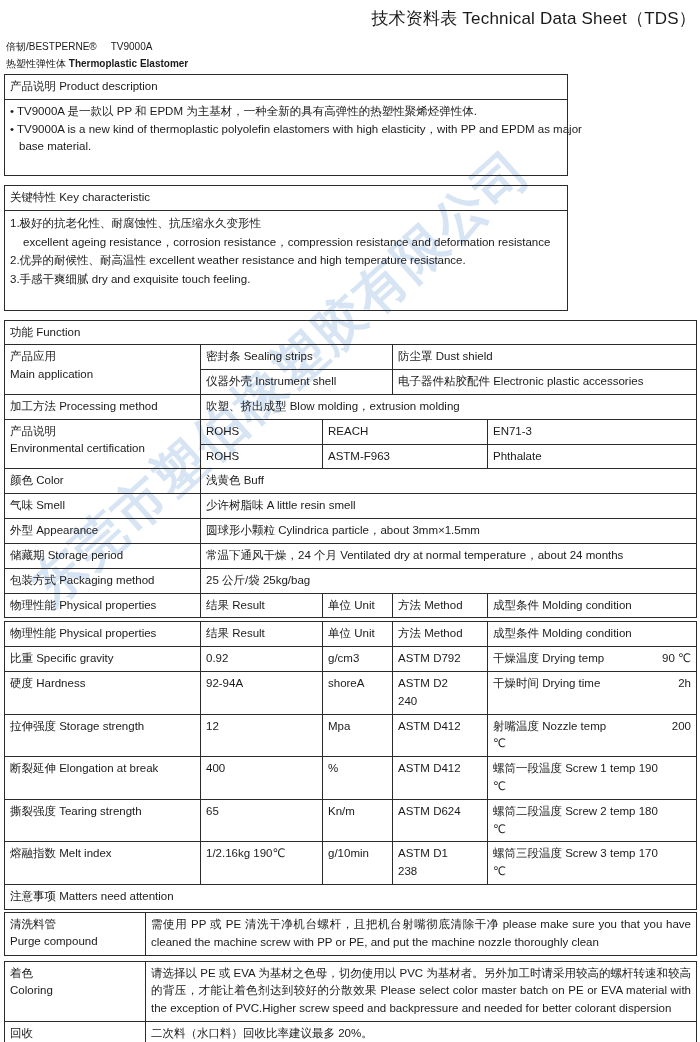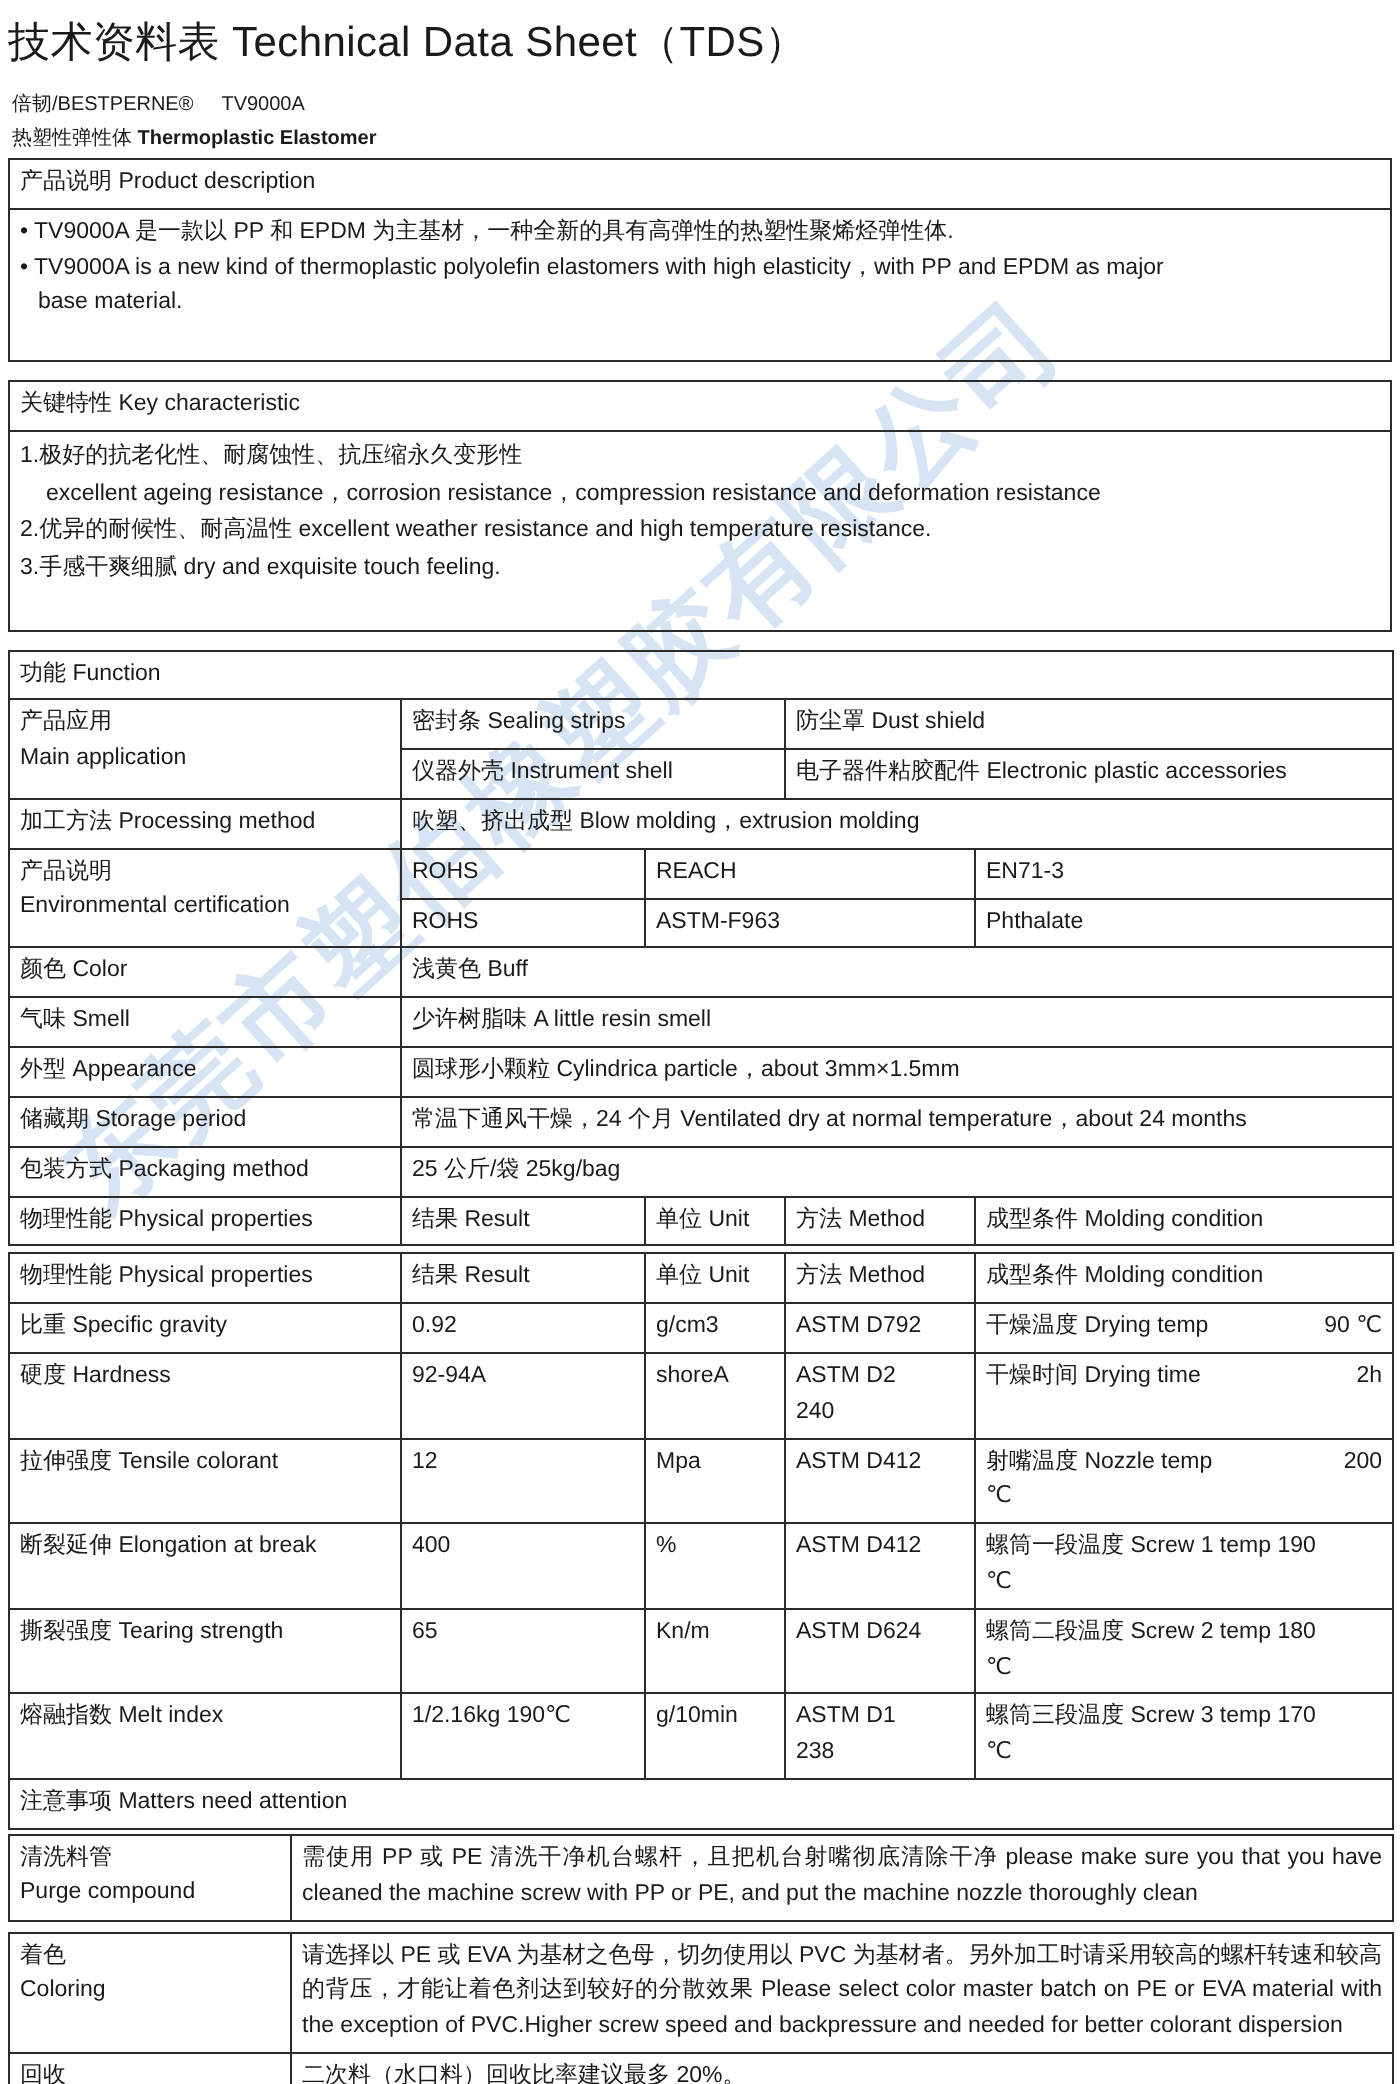--- a/index.html
+++ b/index.html
@@ -44,40 +44,40 @@
     color: #cfe0f2;
     white-space: nowrap;
     letter-spacing: 2px;
     opacity: .85;
   }
 
   .content { position: relative; z-index: 2; }
 
   
   .doc-title {
-    text-align: left;
-    font-size: 21px;
+    text-align: right;
+    font-size: 17px;
     letter-spacing: .2px;
     padding: 7px 0 9px 0;
   }
   .brand-line {
     font-size: 10px;
     padding: 1px 0 2px 2px;
   }
   .brand-line .code { margin-left: 14px; }
   .subtitle-line {
     font-size: 10px;
     padding: 1px 0 3px 2px;
   }
   .subtitle-line .en { font-weight: bold; }
 
   
   table.tbl {
     border-collapse: collapse;
-    width: 692px;
+    width: 564px;
     table-layout: fixed;
     background: transparent;
   }
   table.tbl td {
     border: 1px solid #2b2b2b;
     padding: 3px 5px;
     vertical-align: top;
     font-size: 11.5px;
     line-height: 1.55;
     background: transparent;
@@ -277,21 +277,21 @@
         <td>92-94A</td>
         <td>shoreA</td>
         <td style="width:60px"><span style="display:inline-block;max-width:56px;word-break:break-all">ASTM D2240</span></td>
         <td class="mc">
           <span>干燥时间 Drying time</span>
           <span class="val">2h</span>
         </td>
       </tr>
 
       <tr>
-        <td>拉伸强度 Tensile colorant</td>
+        <td>拉伸强度 Storage strength</td>
         <td>12</td>
         <td>Mpa</td>
         <td>ASTM D412</td>
         <td class="mc">
           <span>射嘴温度 Nozzle temp</span>
           <span class="val">200</span>
           <span class="unitnext">℃</span>
         </td>
       </tr>
 

